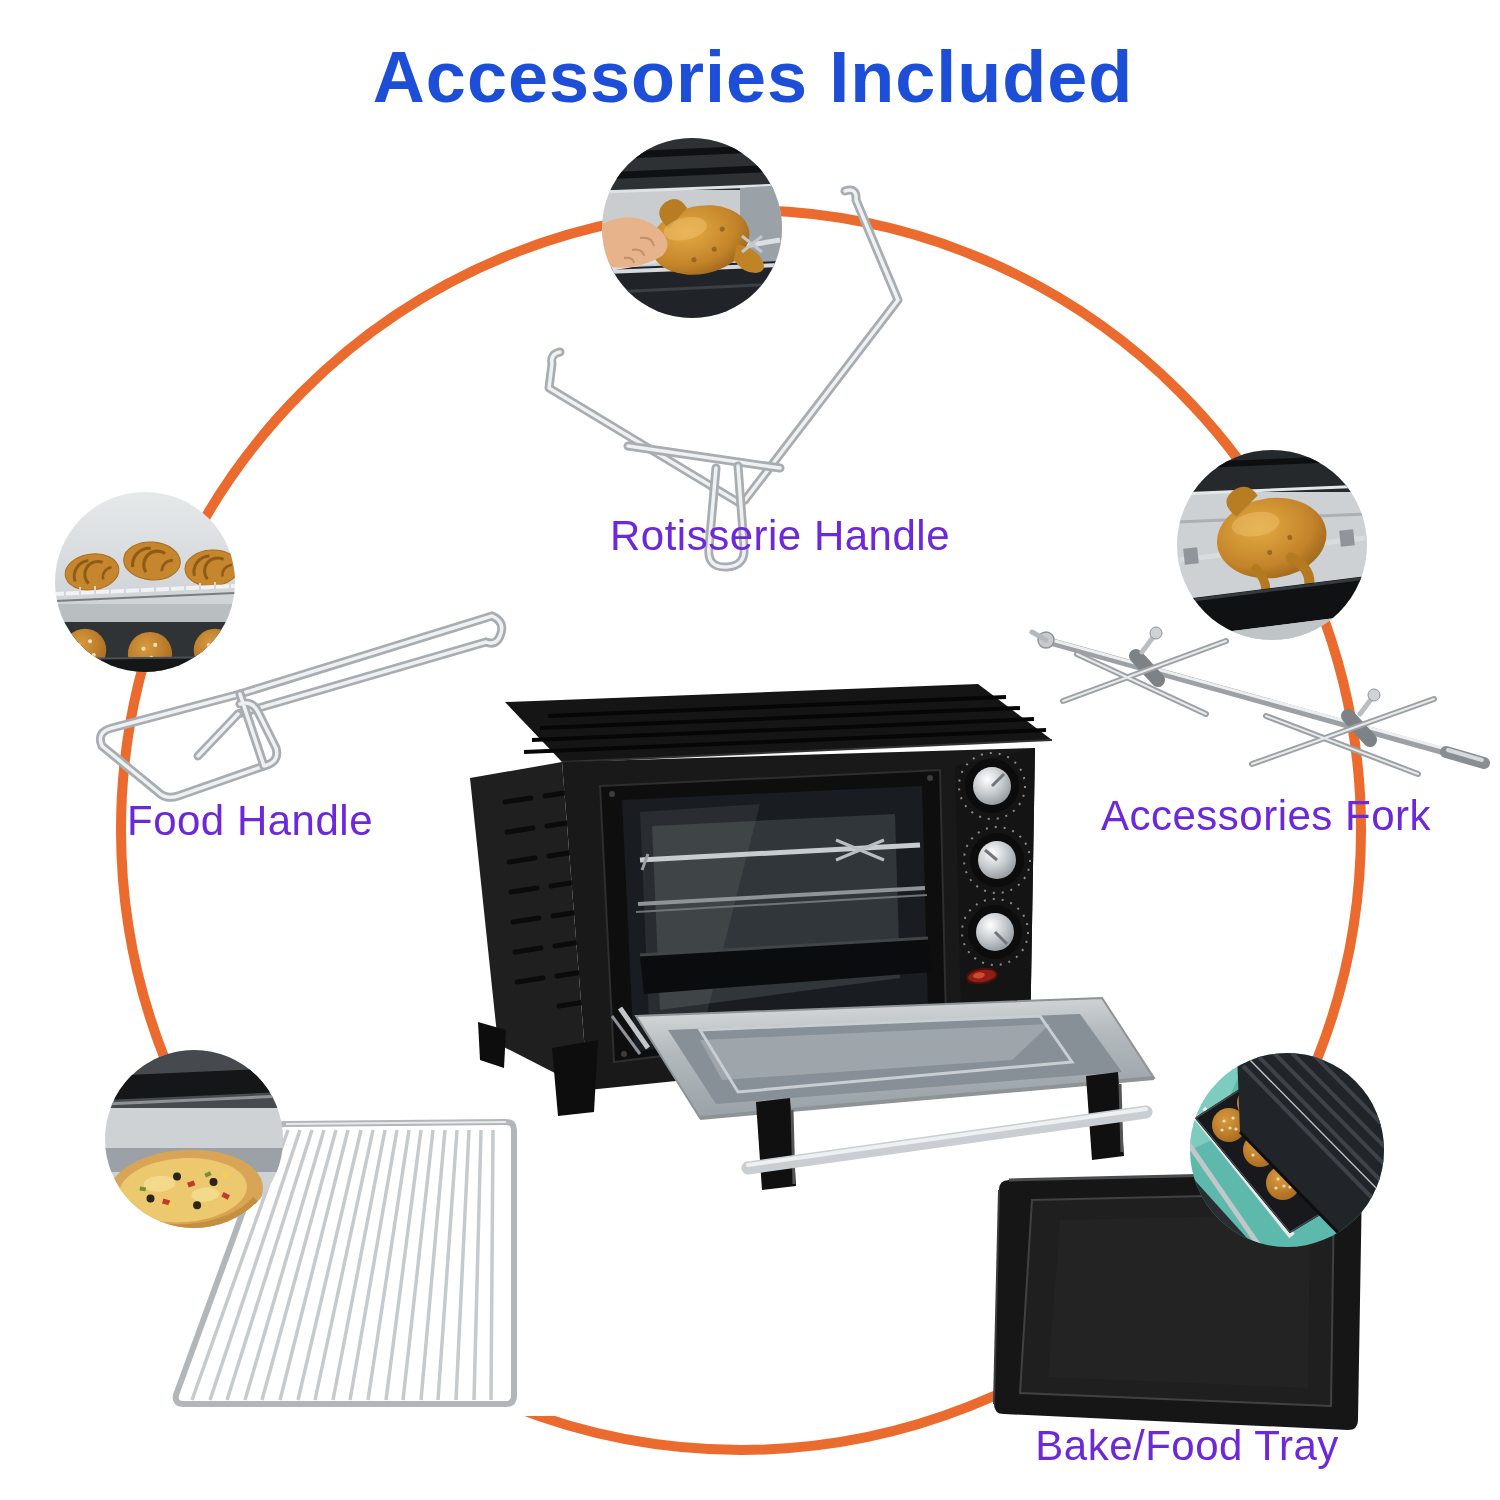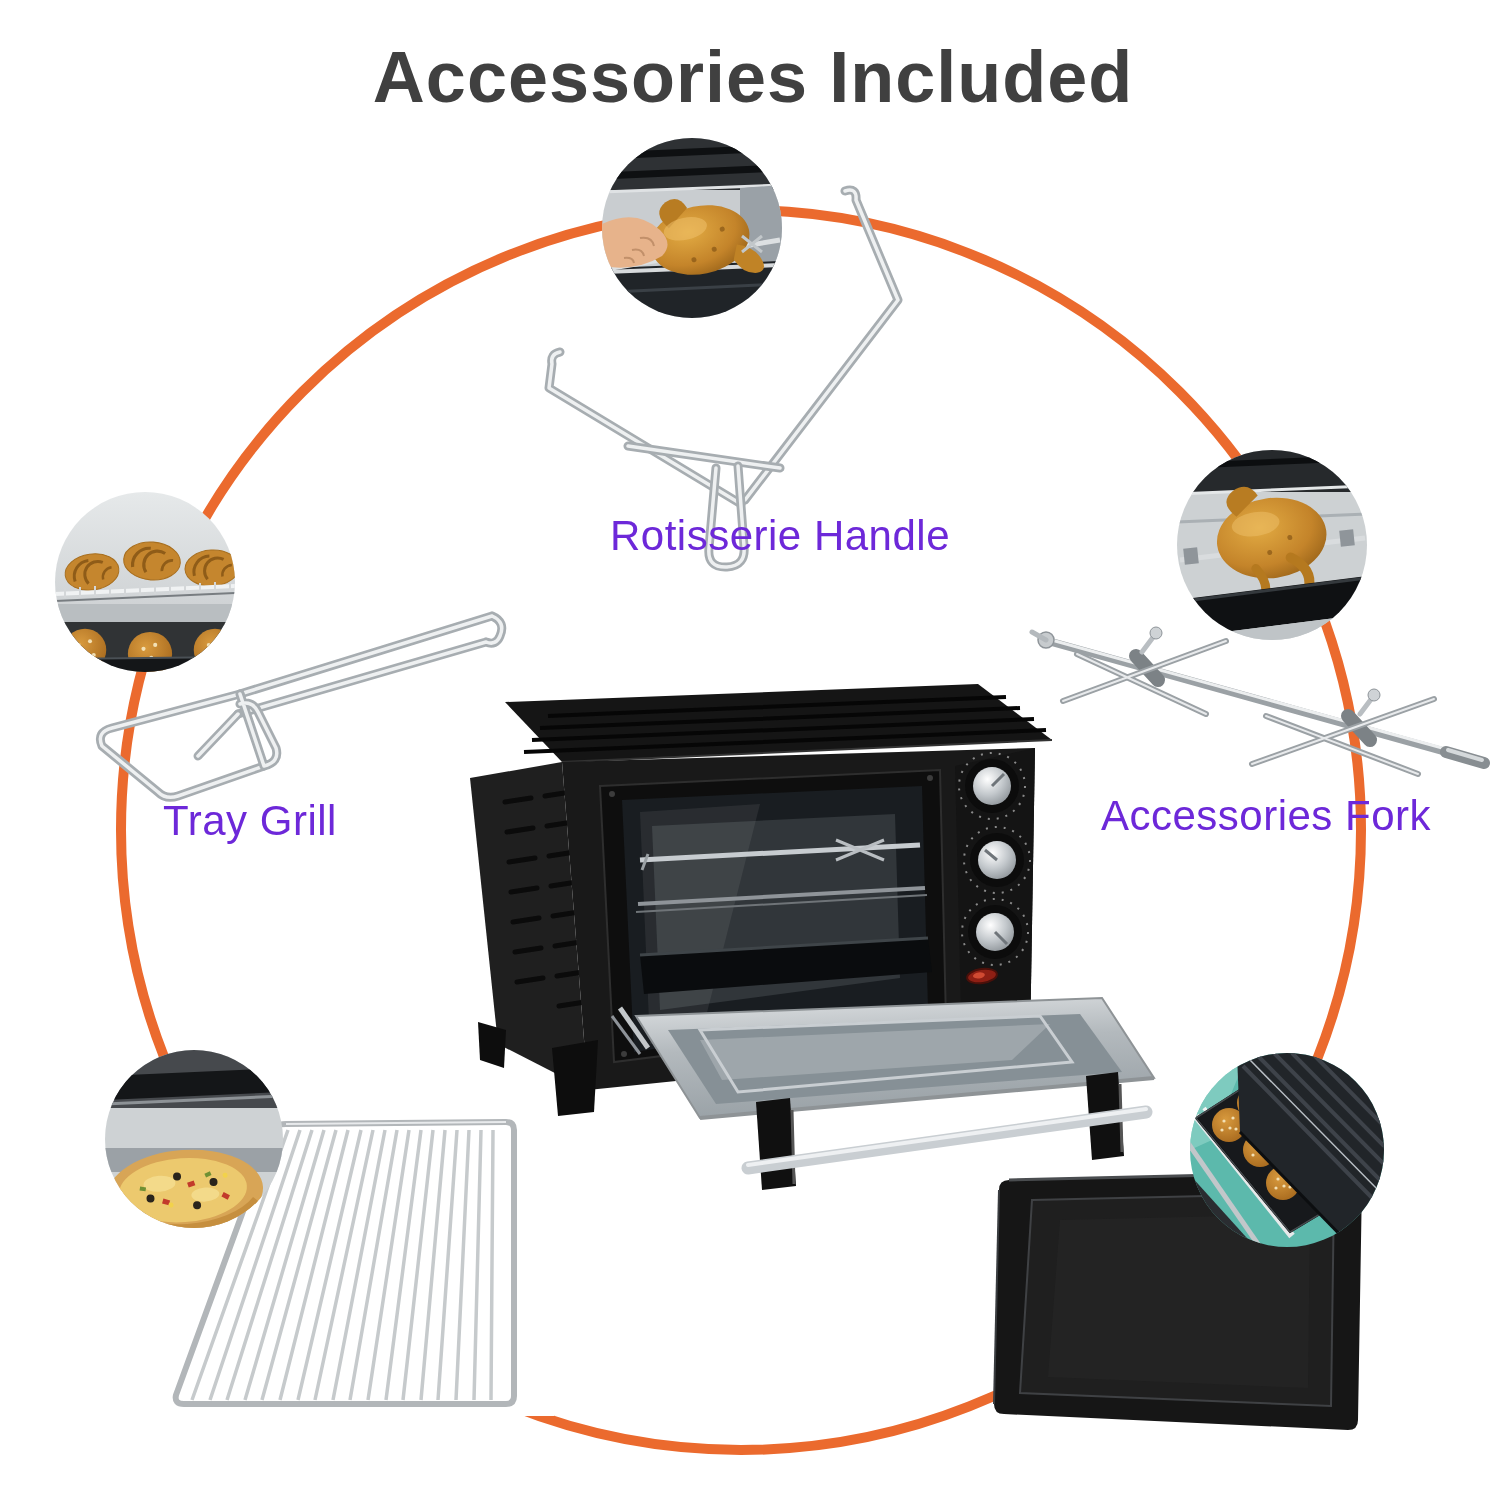--- a/index.html
+++ b/index.html
@@ -1,20 +1,20 @@
 <!DOCTYPE html>
 <html><head>
 <meta charset="utf-8">
 <style>
   html,body{margin:0;padding:0;background:#ffffff;}
   .stage{position:relative;width:1500px;height:1500px;background:#ffffff;overflow:hidden;
          font-family:"Liberation Sans", sans-serif;}
   .art{position:absolute;left:0;top:0;width:1500px;height:1500px;}
   .title{position:absolute;top:36px;left:753px;transform:translateX(-50%);
-         font-size:72px;font-weight:700;letter-spacing:1px;color:#404040;white-space:nowrap;}
+         font-size:72px;font-weight:700;letter-spacing:1px;color:#1d4ed8;white-space:nowrap;}
   .cap{position:absolute;transform:translateX(-50%);font-size:42px;font-weight:400;
        letter-spacing:.5px;color:#6d28d9;white-space:nowrap;}
   
   .wb{stroke:#a7adb1;stroke-width:9;fill:none;stroke-linecap:round;stroke-linejoin:round;}
   .wh{stroke:#eef0f1;stroke-width:3.5;fill:none;stroke-linecap:round;stroke-linejoin:round;}
   .fb{stroke:#9ba1a5;stroke-width:6;fill:none;stroke-linecap:round;stroke-linejoin:round;}
   .fh{stroke:#e8eaec;stroke-width:2;fill:none;stroke-linecap:round;stroke-linejoin:round;}
 </style>
 </head>
 <body>
@@ -327,15 +327,16 @@
       <path d="M1243,1066 L1380,1206 M1258,1056 L1384,1184 M1274,1053 L1384,1164 M1292,1053 L1384,1146 M1312,1053 L1384,1126" stroke="#3e434a" stroke-width="4" fill="none"></path>
       <path d="M1250,1060 L1384,1196" stroke="#b9bfc5" stroke-width="1.5" fill="none"></path>
       <path d="M1240,1132 L1352,1247" stroke="#0c0e10" stroke-width="3" fill="none"></path>
       <polygon points="1190,1175 1255,1247 1190,1247" fill="#2a2d31"></polygon>
     </g>
   </svg>
 
   <div class="title">Accessories Included</div>
 
   <div class="cap" style="left:780px;top:512px">Rotisserie Handle</div>
-  <div class="cap" style="left:250px;top:797px">Tray Grill</div>
+  <div class="cap" style="left:250px;top:797px">Food Handle</div>
   <div class="cap" style="left:1266px;top:792px">Accessories Fork</div>
+  <div class="cap" style="left:1187px;top:1422px">Bake/Food Tray</div>
 </div>
 
 </body></html>

